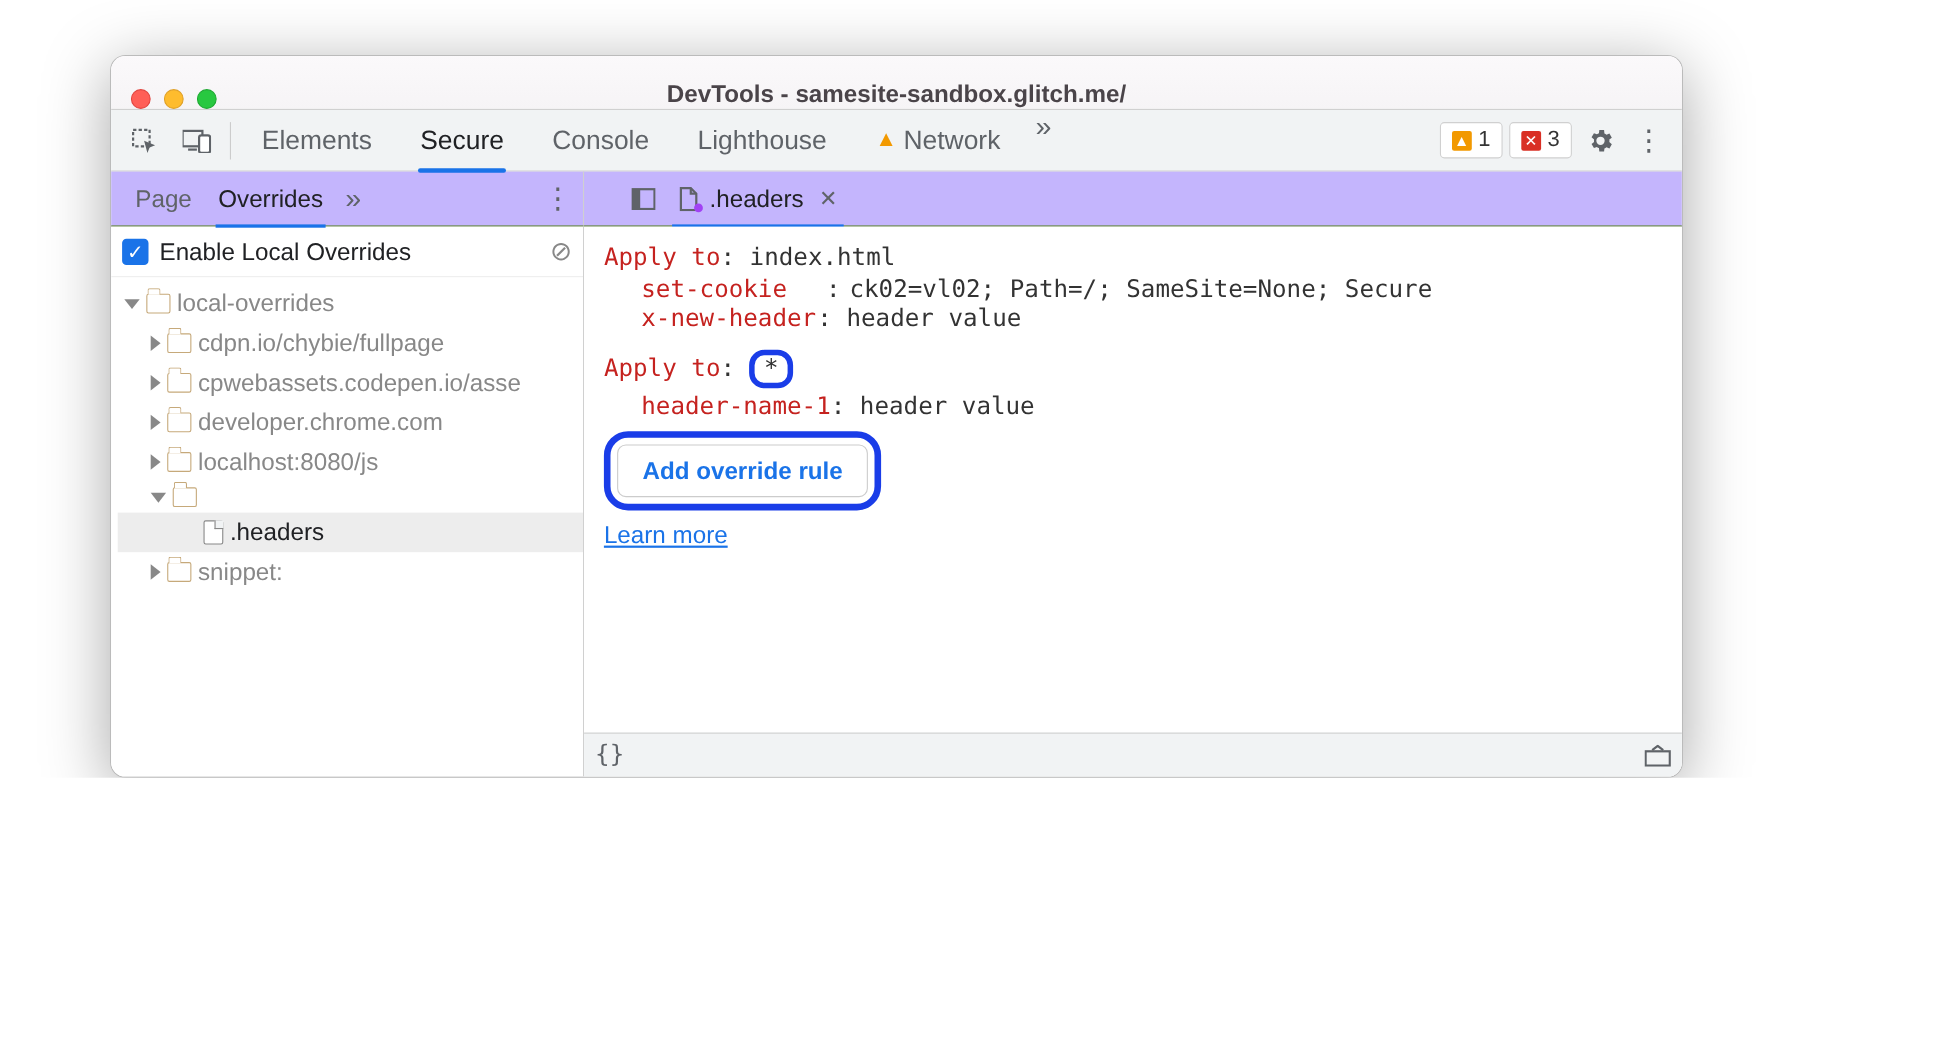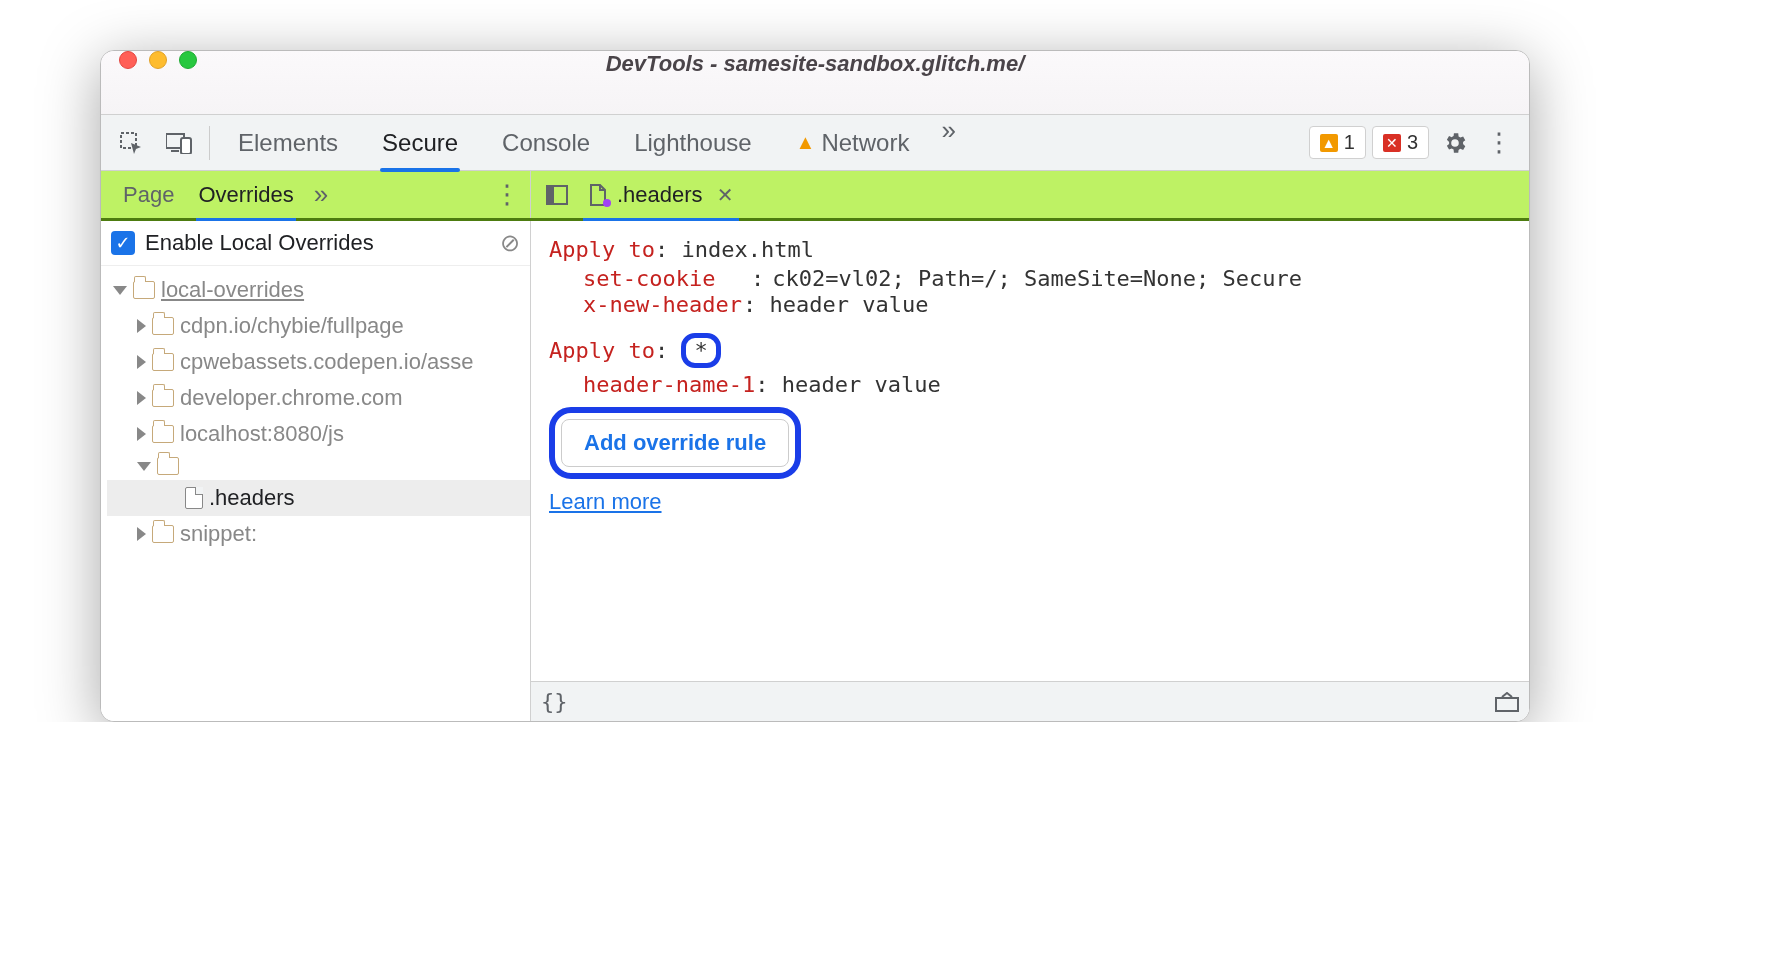--- a/index.html
+++ b/index.html
@@ -16,27 +16,26 @@
     width: 1430px;
     margin: 50px 0 0 100px;
     border: 1px solid #bbb;
     border-radius: 14px;
     box-shadow: 0 12px 60px rgba(0,0,0,0.35);
     background: #fff;
     overflow: hidden;
   }
   
   .titlebar {
-    height: 64px;
+    height: 49px;
     background: linear-gradient(#fbf9fb,#f6f4f6);
     display: flex;
-    align-items: flex-start;
+    align-items: flex-end;
     position: relative;
     border-bottom: 1px solid #d0d0d0;
-    font-style: italic;
   }
   .traffic { display: flex; gap: 12px; margin-left: 18px;}
   .dot { width: 18px; height: 18px; border-radius: 50%; }
   .dot.red { background:#ff5f57; border:1px solid #e24640;}
   .dot.yellow { background:#febc2e; border:1px solid #e0a128;}
   .dot.green { background:#28c840; border:1px solid #1faa33;}
   .titlebar .title {
     position: absolute; left: 0; right: 0; text-align: center;
     font-size: 22px; color:#4a4449; font-weight: 600;
     pointer-events: none;
@@ -68,22 +67,23 @@
   .badges { display:flex; gap:6px; align-items:center; margin-right:4px;}
   .badge {
     display:flex; align-items:center; gap:6px;
     border:1px solid #d0d0d0; border-radius:4px; padding:4px 10px;
     font-size:20px; background:#fff;
   }
   .badge .sq { width:18px; height:18px; display:flex; align-items:center; justify-content:center; font-size:14px; color:#fff; border-radius:2px;}
   .sq.orange{background:#f29900; } .sq.red{background:#d93025;}
   
   .secbar {
-    display:flex; height:50px; border-bottom:3px solid #4d7c0f;
-    background:#bef264;
+    display:flex; height:50px; border-bottom:1px solid #4d7c0f;
+    background:#c4b5fd;
+    gap:28px;
   }
   .left-sec {
     width:430px; display:flex; align-items:center; padding-left:10px;
     border-right:1px solid #d0d0d0; position:relative;
   }
   .subtab {
     padding:0 12px; height:50px; display:flex; align-items:center;
     color:#5f6368; font-size:22px; cursor:pointer; position:relative;
   }
   .subtab.active { color:#202124; }
@@ -115,21 +115,21 @@
     border-bottom:1px solid #eee;
   }
   .checkbox{
     width:24px;height:24px;border-radius:4px;background:#1a73e8;display:flex;
     align-items:center;justify-content:center;color:#fff;font-size:18px;
   }
   .enable-row .label{font-size:22px;color:#202124;}
   .ban{margin-left:auto; color:#888; font-size:24px;}
   .tree{font-size:22px; color:#888; padding:6px 0 0 6px; overflow:hidden;}
   .tree-row{display:flex;align-items:center; gap:6px; padding:5px 0 5px 0; white-space:nowrap;}
-  .indent-1{padding-left:6px;text-decoration:underline;} .indent-2{padding-left:30px;} .indent-3{padding-left:58px;}
+  .indent-1{padding-left:6px;} .indent-2{padding-left:30px;} .indent-3{padding-left:58px;}
   .tri{display:inline-block; width:0;height:0;}
   .tri.down{border-left:7px solid transparent;border-right:7px solid transparent;border-top:9px solid #888;}
   .tri.right{border-top:7px solid transparent;border-bottom:7px solid transparent;border-left:9px solid #888;}
   .folder-icon{width:22px;height:18px;border:1px solid #c6a97a;border-radius:2px;position:relative;background:#fff;}
   .folder-icon::before{content:"";position:absolute;top:-6px;left:0;width:10px;height:5px;border:1px solid #c6a97a;border-bottom:none;border-radius:2px 2px 0 0;background:#fff;}
   .file-icon{width:18px;height:22px;border:1px solid #888;border-radius:2px;background:#fff;position:relative;}
   .file-icon::before{content:"";position:absolute;top:-1px;right:-1px;width:7px;height:7px;border-left:1px solid #888;border-bottom:1px solid #888;background:#f1f3f4;}
   .tree-row.selected{background:#ededed;}
   .tree-row.selected .file-label{color:#202124;}
   

